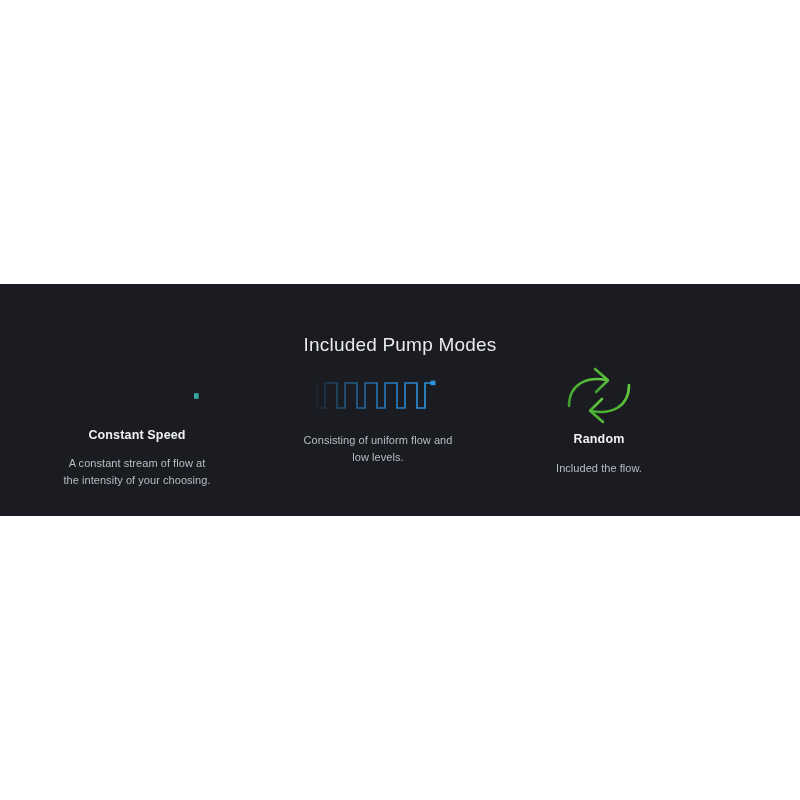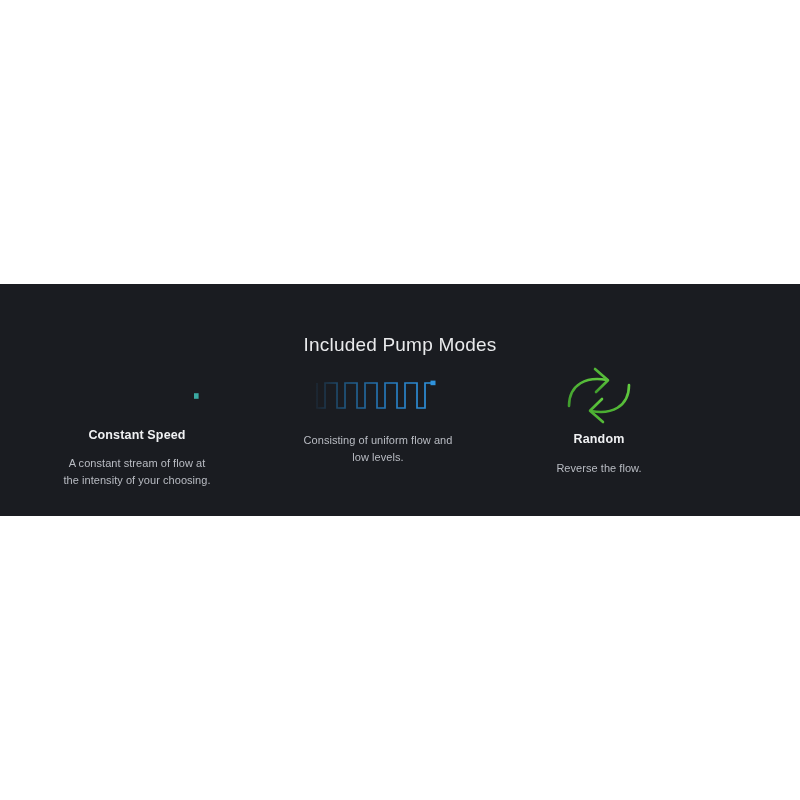--- a/index.html
+++ b/index.html
@@ -163,18 +163,18 @@
             </defs>
 
             <path d="M6 38 C6 16 24 8 44 12" fill="none" stroke="url(#gradArrowTop)" stroke-width="2.6" stroke-linecap="round"></path>
             <path d="M32 1 L45 12.2 L33 24" fill="none" stroke="url(#gradArrowTop)" stroke-width="2.6" stroke-linecap="round" stroke-linejoin="round"></path>
 
             <path d="M66 17 C66 39 48 47 28 43" fill="none" stroke="url(#gradArrowBottom)" stroke-width="2.6" stroke-linecap="round"></path>
             <path d="M40 54 L27 42.8 L39 31" fill="none" stroke="url(#gradArrowBottom)" stroke-width="2.6" stroke-linecap="round" stroke-linejoin="round"></path>
           </svg>
         </div>
         <div class="mode-title">Random</div>
-        <div class="mode-desc">Reverse the flow.</div>
+        <div class="mode-desc">Included the flow.</div>
       </div>
 
     </div>
   </div>
 </div>
 
 </body></html>

